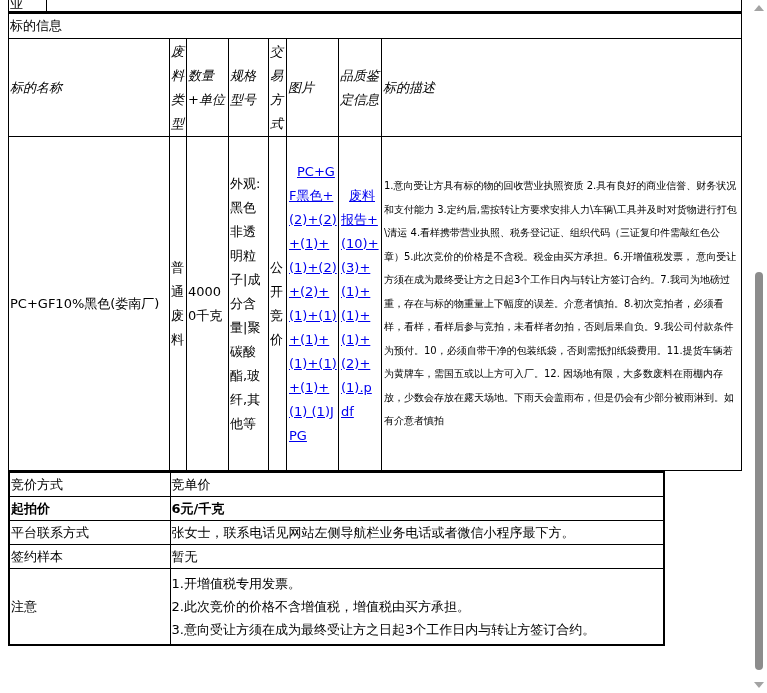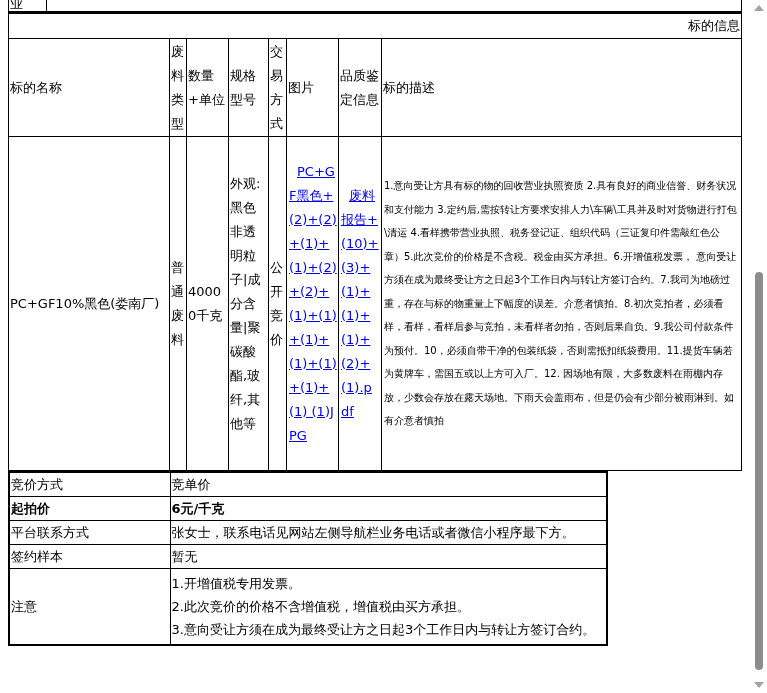--- a/index.html
+++ b/index.html
@@ -8,26 +8,26 @@
     background: #ffffff; color: #000;
     font-family: "DejaVu Sans", "Liberation Sans", sans-serif;
     font-size: 13px;
   }
   .viewport { position: absolute; left: 0; top: 0; width: 751px; height: 693px; overflow: hidden; }
   table { border-collapse: collapse; table-layout: fixed; }
   td { border: 1px solid #000; padding: 0 1px; vertical-align: middle; line-height: 24px; word-break: break-all; }
   .top-table { position: absolute; left: 8px; top: -12px; width: 734px; }
   .top-table td { height: 22px; }
   .info-table { position: absolute; left: 8px; top: 12px; width: 734px; border-top: 2px solid #000; }
-  .info-table .caption-cell { text-align: right; height: 23px; }
-  .info-table .hdr td { height: 97px; }
+  .info-table .caption-cell { text-align: left; height: 23px; }
+  .info-table .hdr td { height: 97px; font-style: italic; }
   .info-table .data td { height: 333px; }
   .link { color: #0000ee; text-decoration: underline; cursor: pointer; margin-left: 8px; }
   .desc { line-height: 23.5px; padding: 0 2px; font-size: 10px; }
-  .bottom-table { position: absolute; left: 8px; top: 471px; width: 600px; border: 2px solid #000; }
+  .bottom-table { position: absolute; left: 8px; top: 471px; width: 657px; border: 2px solid #000; }
   .bottom-table td { height: 23px; line-height: 23px; }
   .bold { font-weight: bold; }
   .notes-cell { line-height: 24px; padding-top: 3px; padding-bottom: 3px; }
   .scrollbar { position: absolute; right: 0; top: 0; width: 16px; height: 693px; background: #ffffff; }
   .sb-up, .sb-down { position: absolute; left: 3px; width: 0; height: 0; border-left: 5px solid transparent; border-right: 5px solid transparent; }
   .sb-up { top: 5px; border-bottom: 6px solid #a3a3a3; }
   .sb-down { bottom: 5px; border-top: 6px solid #a3a3a3; }
   .sb-thumb { position: absolute; left: 4px; width: 8px; top: 272px; height: 398px; background: #8c8c8c; border-radius: 4px; }
 </style>
 </head>

